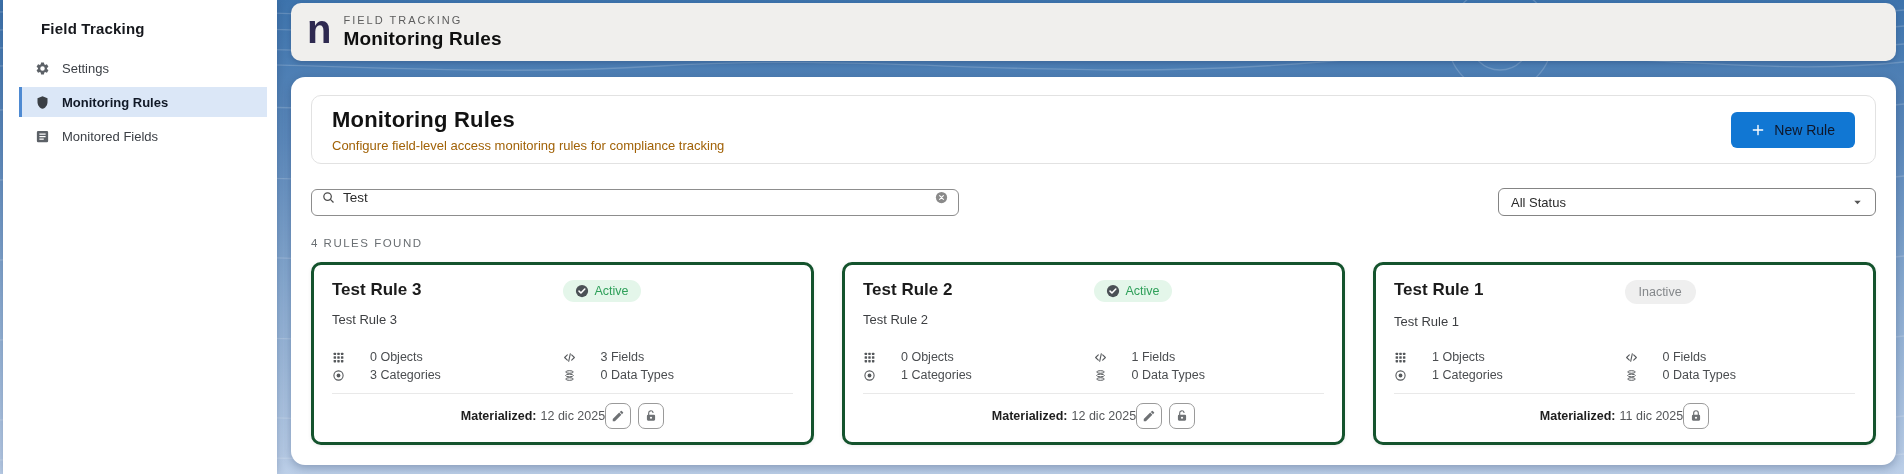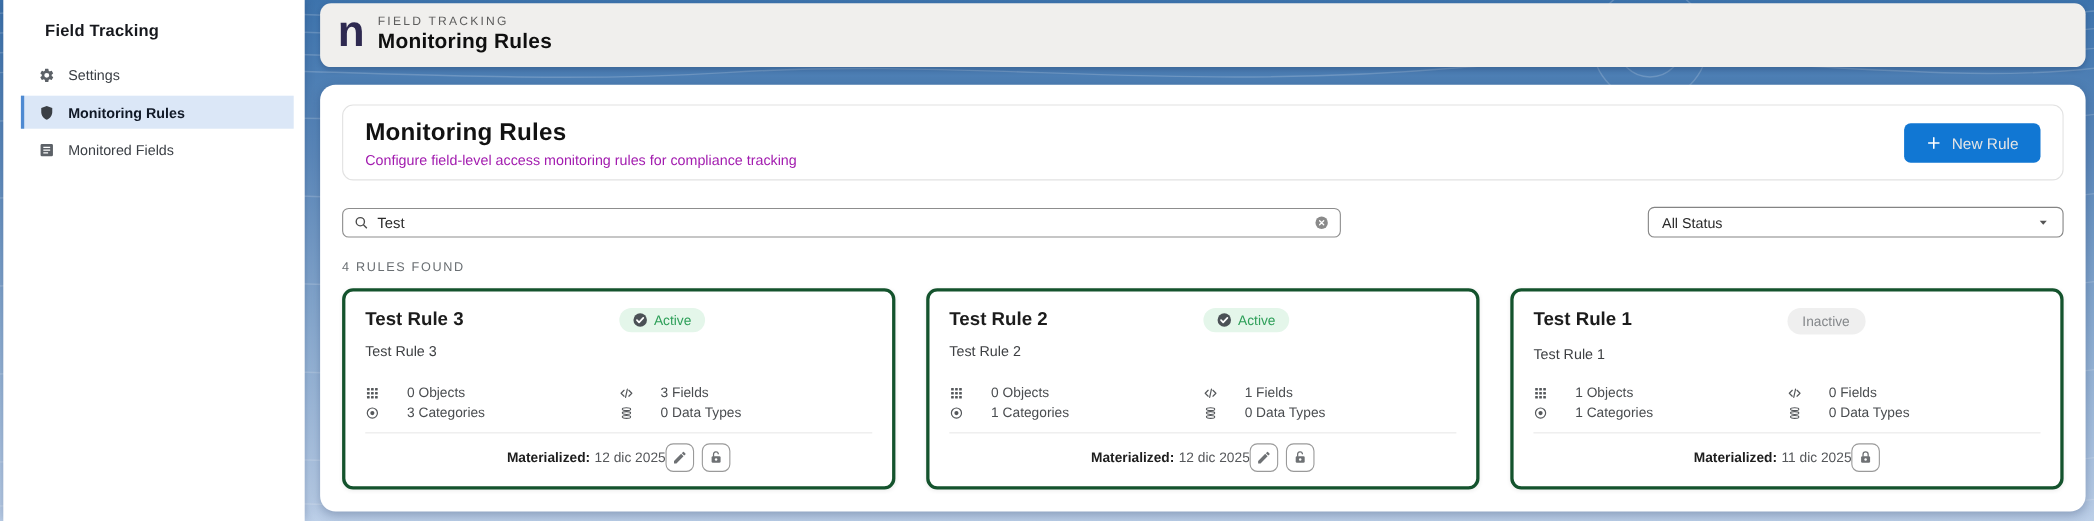--- a/index.html
+++ b/index.html
@@ -44,32 +44,32 @@
     position:absolute; left:291px; top:77px; width:1605px; height:388px;
     background:#ffffff; border-radius:14px; z-index:2; padding:18px 20px 20px 20px;
     box-shadow:0 3px 10px rgba(20,40,80,.3);
     display:flex; flex-direction:column;
   }
   .page-header {
     border:1px solid #e2e2e2; border-radius:10px; padding:12px 20px;
     display:flex; align-items:center; justify-content:space-between; min-height:66px;
   }
   .page-heading { font-size:22px; font-weight:bold; color:#121212; letter-spacing:.2px; }
-  .page-subheading { font-size:13px; color:#a21caf; margin-top:5px; }
+  .page-subheading { font-size:13px; color:#a16207; margin-top:5px; }
   .new-rule-btn {
-    display:flex; align-items:center; gap:9px; background:#1177d3; color:#e5e5e5;
+    display:flex; align-items:center; gap:9px; background:#1177d3; color:#0f172a;
     border:none; border-radius:6px; padding:10px 20px; font-size:14px; cursor:pointer;
     font-family:inherit;
   }
   .new-rule-btn svg { width:14px; height:14px; }
 
   .filters-row { display:flex; align-items:center; margin-top:24px; }
   .search-box {
-    width:908px; height:27px; border:1px solid #8d8d8d; border-radius:6px;
-    display:flex; align-items:center; padding:0 9px; gap:7px; background:#fff;
+    width:648px; height:27px; border:1px solid #8d8d8d; border-radius:6px;
+    display:flex; align-items:flex-start; padding:0 9px; gap:7px; background:#fff;
   }
   .search-box svg.mag { width:15px; height:15px; color:#4c4c4c; flex:0 0 auto; }
   .search-input { border:none; outline:none; flex:1; font-size:13.5px; color:#2c2c2c; font-family:inherit; background:transparent; }
   .clear-btn { border:none; background:none; padding:0; cursor:pointer; display:flex; }
   .clear-btn svg { width:15px; height:15px; }
   .status-select {
     margin-left:auto; width:378px; height:28px; border:1px solid #848484; border-radius:6px;
     display:flex; align-items:center; justify-content:space-between; padding:0 12px;
     font-size:13px; color:#2a2a2a; cursor:pointer; background:#fff;
   }

